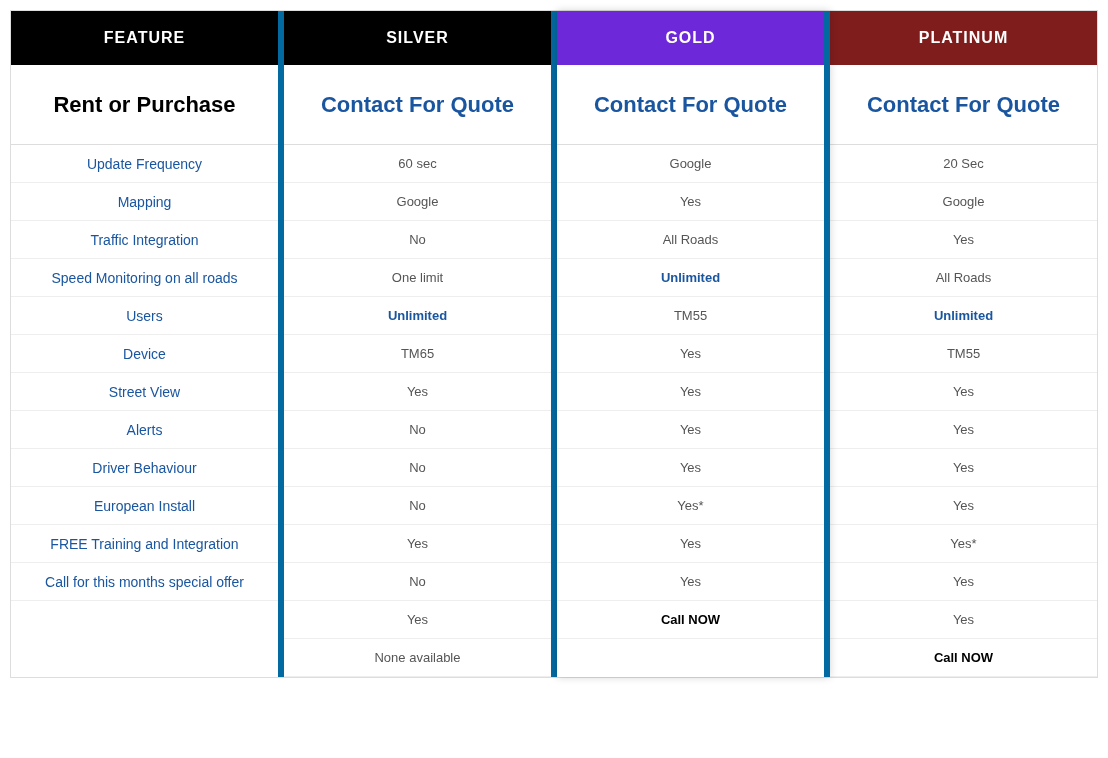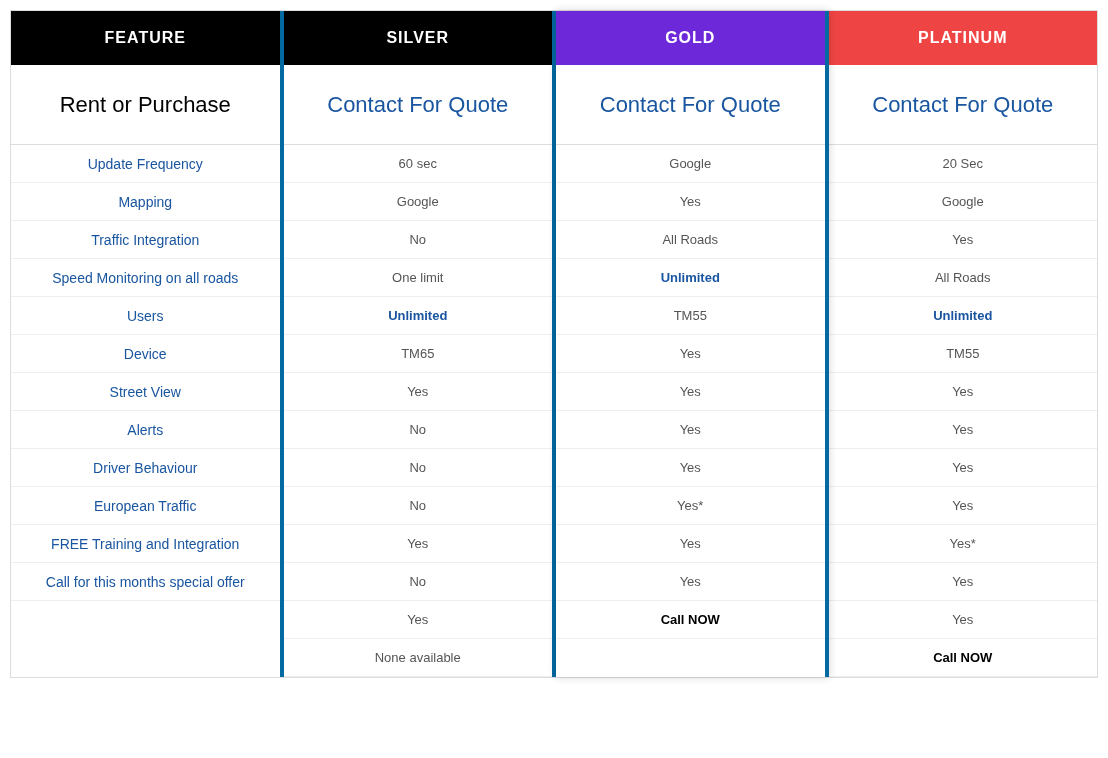--- a/index.html
+++ b/index.html
@@ -11,21 +11,21 @@
       align-items: flex-start;
       padding: 10px;
     }
     .pricing-table {
       display: flex;
       width: 1088px;
       border: 1px solid #ddd;
     }
     .col {
       flex: 1;
-      border-right: 4px solid #0369a1;
+      border-right: 6px solid #0369a1;
     }
     .col:last-child {
       border-right: none;
     }
     .col-header {
       padding: 18px 10px;
       text-align: center;
       font-size: 16px;
       font-weight: bold;
       letter-spacing: 1px;
@@ -34,27 +34,27 @@
     .col-feature .col-header {
       background: #000;
     }
     .col-silver .col-header {
       background: #000;
     }
     .col-gold .col-header {
       background: #6d28d9;
     }
     .col-platinum .col-header {
-      background: #ef4444;
+      background: #7f1d1d;
     }
     .col-price {
       padding: 11px 10px;
       text-align: center;
       font-size: 22px;
-      font-weight: normal;
+      font-weight: bold;
       color: #1a56a0;
       border-bottom: 1px solid #ddd;
       min-height: 80px;
       display: flex;
       align-items: center;
       justify-content: center;
     }
     .col-feature .col-price {
       color: #000;
       font-size: 22px;
@@ -99,21 +99,21 @@
       <div class="col-price">Rent or Purchase</div>
       <div class="cell">Update Frequency</div>
       <div class="cell">Mapping</div>
       <div class="cell">Traffic Integration</div>
       <div class="cell">Speed Monitoring on all roads</div>
       <div class="cell">Users</div>
       <div class="cell">Device</div>
       <div class="cell">Street View</div>
       <div class="cell">Alerts</div>
       <div class="cell">Driver Behaviour</div>
-      <div class="cell">European Traffic</div>
+      <div class="cell">European Install</div>
       <div class="cell">FREE Training and Integration</div>
       <div class="cell">Call for this months special offer</div>
     </div>
     <div class="col col-silver">
       <div class="col-header">SILVER</div>
       <div class="col-price">Contact For Quote</div>
       <div class="cell">60 sec</div>
       <div class="cell">Google</div>
       <div class="cell">No</div>
       <div class="cell">One limit</div>

